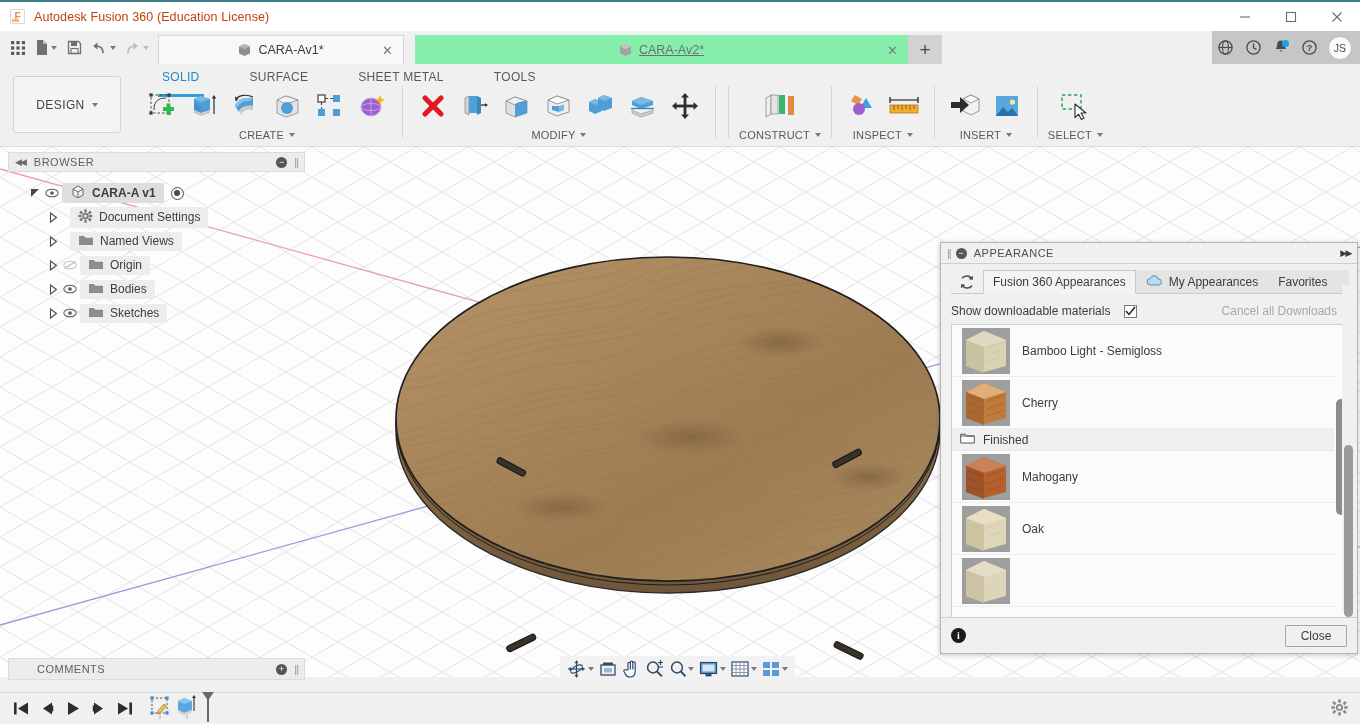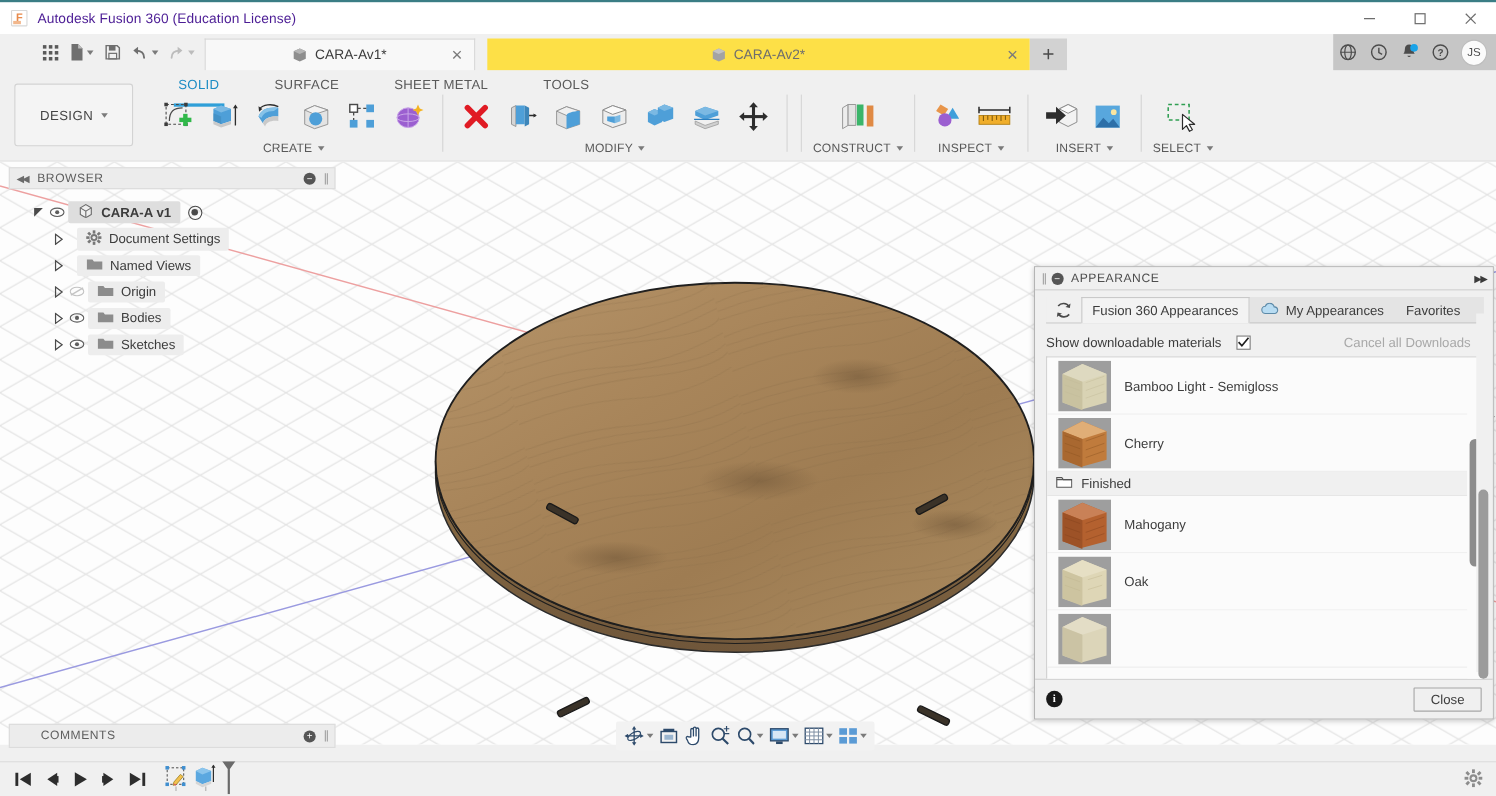--- a/index.html
+++ b/index.html
@@ -22,42 +22,42 @@
   .title-logo {
     width:15px; height:15px; margin-left:10px; margin-right:9px;
     background:#ffffff; border:1px solid #d8d8d8; position:relative;
     display:flex; align-items:center; justify-content:center;
     font-size:10px; font-weight:bold; color:#e88a4b; border-radius:1px;
   }
   .title-logo:after{
     content:""; position:absolute; left:1px; bottom:1px; width:7px;height:3px;
     background:#f2b78c;
   }
-  .title-text { font-size:12.5px; color:#4c1d95; letter-spacing:.1px;}
+  .title-text { font-size:12.5px; color:#c2410c; letter-spacing:.1px;}
   .win-controls { margin-left:auto; display:flex; height:31px; }
   .win-btn { width:46px; height:31px; display:flex; align-items:center; justify-content:center;
     color:#6d6d6d; font-size:13px;}
 
   
   .tabrow {
     position:absolute; top:31px; left:0; width:1360px; height:33px;
-    background:#f0f0f0; display:flex; align-items:flex-end;padding-left:28px;
+    background:#f0f0f0; display:flex; align-items:flex-end;
   }
   .qat { display:flex; align-items:center; height:33px; padding-left:6px; gap:2px; }
   .qat-btn { height:26px; min-width:24px; padding:0 3px; display:flex; align-items:center; justify-content:center;
     color:#5a5a5a; }
   .caret { width:0;height:0;border-left:3.5px solid transparent;border-right:3.5px solid transparent;
     border-top:4px solid #7a7a7a; margin-left:2px; }
   .tabs { display:flex; align-items:flex-end; height:33px; flex:1; }
   .doctab {
     position:relative; height:29px; display:flex; align-items:center; justify-content:center;
     font-size:12.5px; gap:7px;
   }
   .doctab.active { background:#f8f8f8; color:#3c3c3c; border:1px solid #d6d6d6; border-bottom:none;}
-  .doctab.inactive { background:#fde047; color:#6e6e6e; }
+  .doctab.inactive { background:#86efac; color:#6e6e6e;text-decoration:underline; }
   .cube-ico { display:inline-block; width:13px; height:14px; position:relative; }
   .tab-x { position:absolute; right:10px; top:50%; transform:translateY(-50%);
     font-size:13px; color:#7b7b7b; line-height:1;}
   .tab-plus { width:34px; height:29px; display:flex; align-items:center; justify-content:center;
     color:#4a4a4a; font-size:19px; background:#d2d2d2; }
   .tabrow-right { display:flex; align-items:center; height:33px; gap:2px; padding-right:8px; background:#c6c6c6;}
   .tr-ico { width:26px;height:26px; display:flex; align-items:center; justify-content:center; color:#4c4c4c;}
   .avatar { width:24px;height:24px;border-radius:50%;background:#fbfbfb;border:1px solid #bdbdbd;
     display:flex;align-items:center;justify-content:center;font-size:10.5px;color:#4b4b4b;margin-left:4px;}
   .notif-dot{ position:absolute; width:7px;height:7px;border-radius:50%;background:#1aa3e8;

